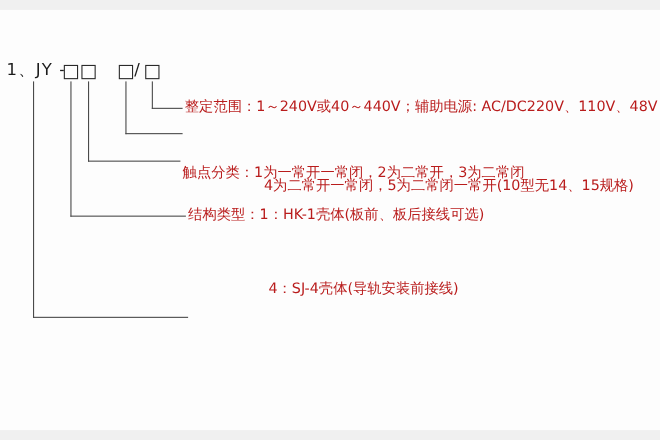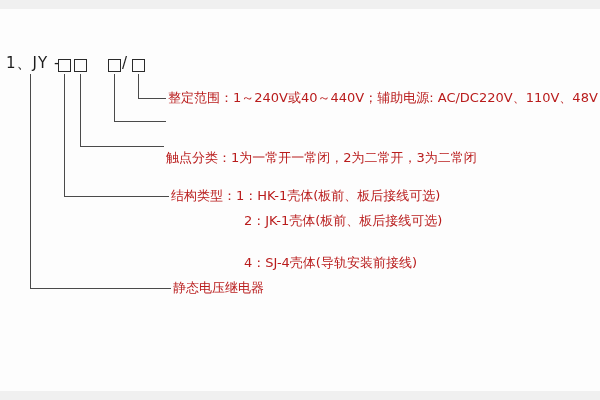--- a/index.html
+++ b/index.html
@@ -57,19 +57,18 @@
   <div class="elbow" style="left:138px;top:74px;width:27px;height:24px;"></div>
   <div class="elbow" style="left:114px;top:74px;width:51px;height:47px;"></div>
   <div class="elbow" style="left:80px;top:74px;width:83px;height:72px;"></div>
   <div class="elbow" style="left:64px;top:74px;width:104px;height:122px;"></div>
   <div class="elbow" style="left:30px;top:74px;width:140px;height:214px;"></div>
 
   <div class="txt" style="left:168px;top:89px;">整定范围：1～240V或40～440V；辅助电源: AC/DC220V、110V、48V</div>
 
 
   <div class="txt" style="left:166px;top:137px;margin-top:12px;">触点分类：1为一常开一常闭，2为二常开，3为二常闭</div>
+  <div class="txt" style="left:240px;top:161px;">4为二常开一常闭，5为二常闭一常开(10型无14、15规格)</div>
 
   <div class="txt" style="left:171px;top:187px;">结构类型：1：HK-1壳体(板前、板后接线可选)</div>
-  <div class="txt" style="left:244px;top:212px;">2：JK-1壳体(板前、板后接线可选)</div>
   <div class="txt" style="left:244px;top:254px;text-align:center;">4：SJ-4壳体(导轨安装前接线)</div>
 
-  <div class="txt" style="left:173px;top:279px;">静态电压继电器</div>
 </div>
 
 </body></html>

